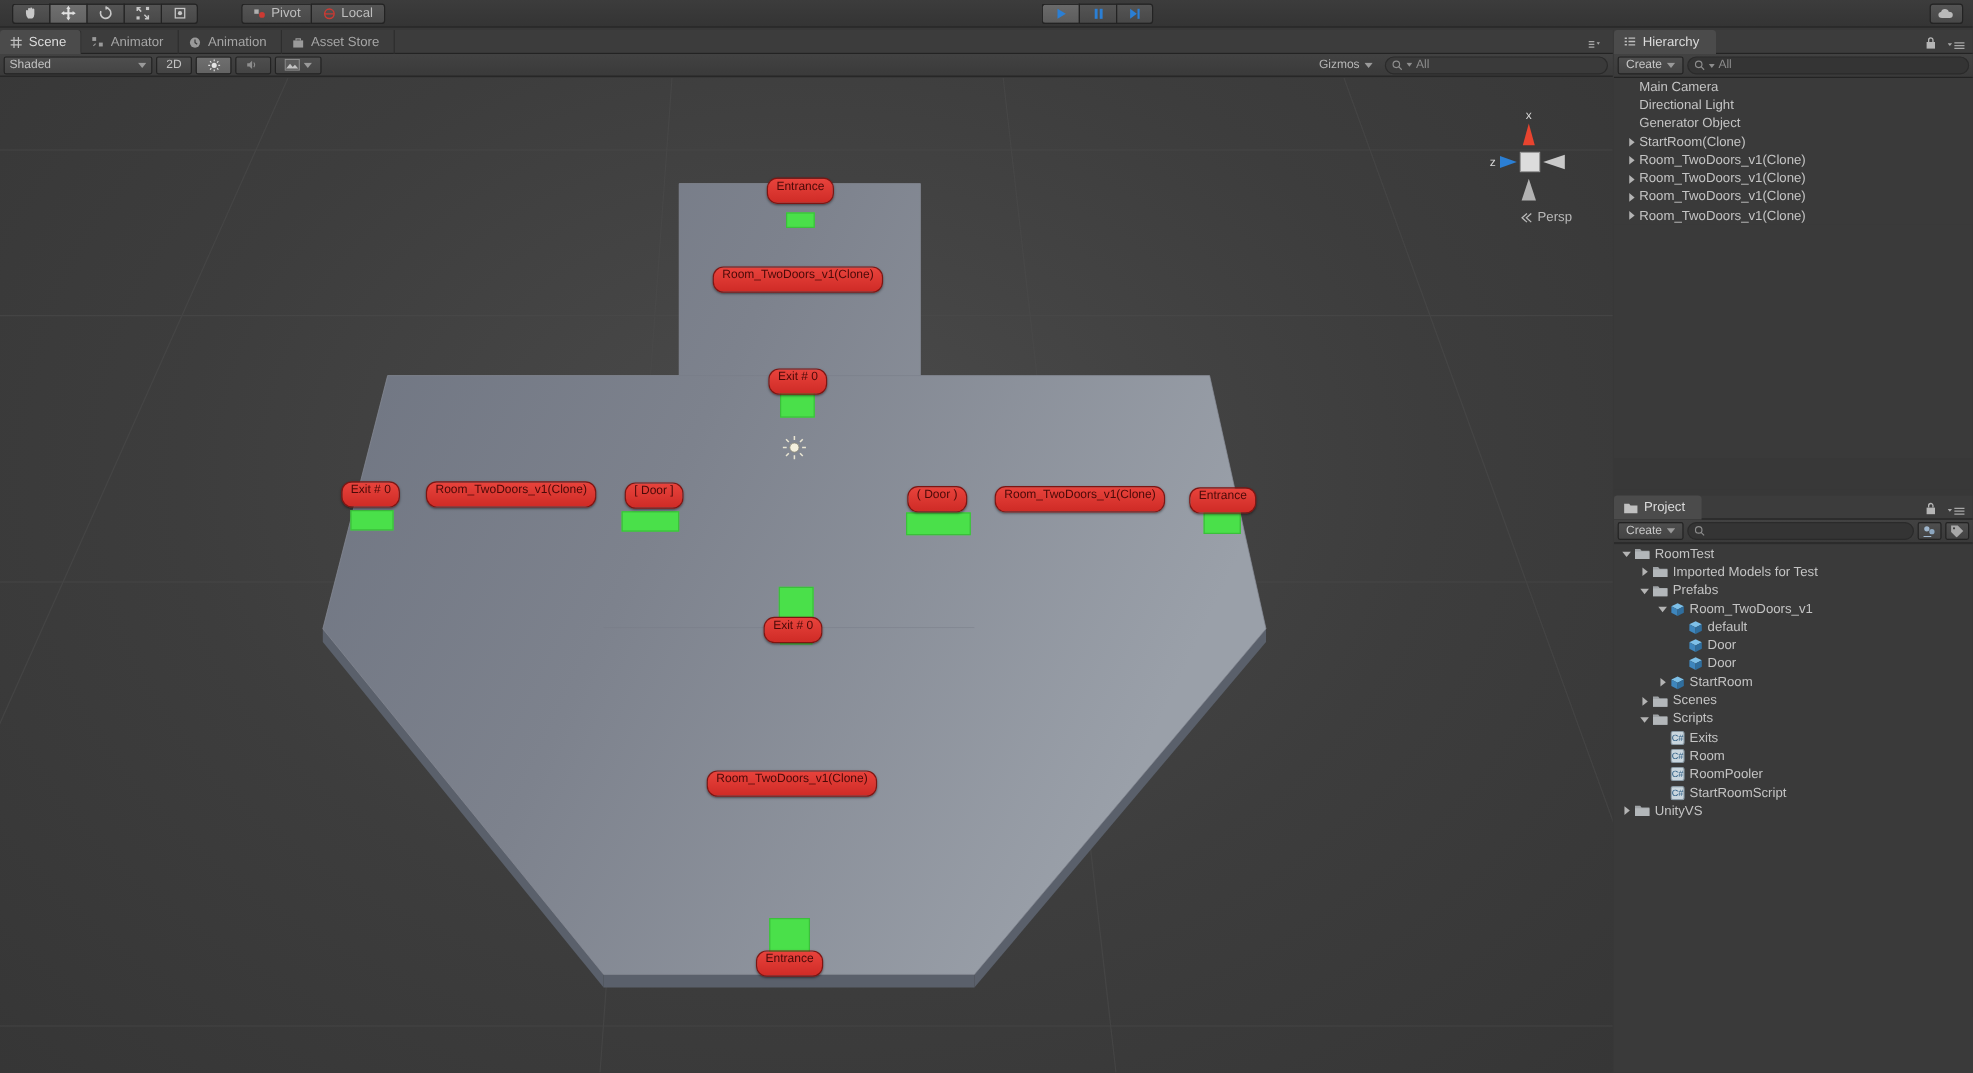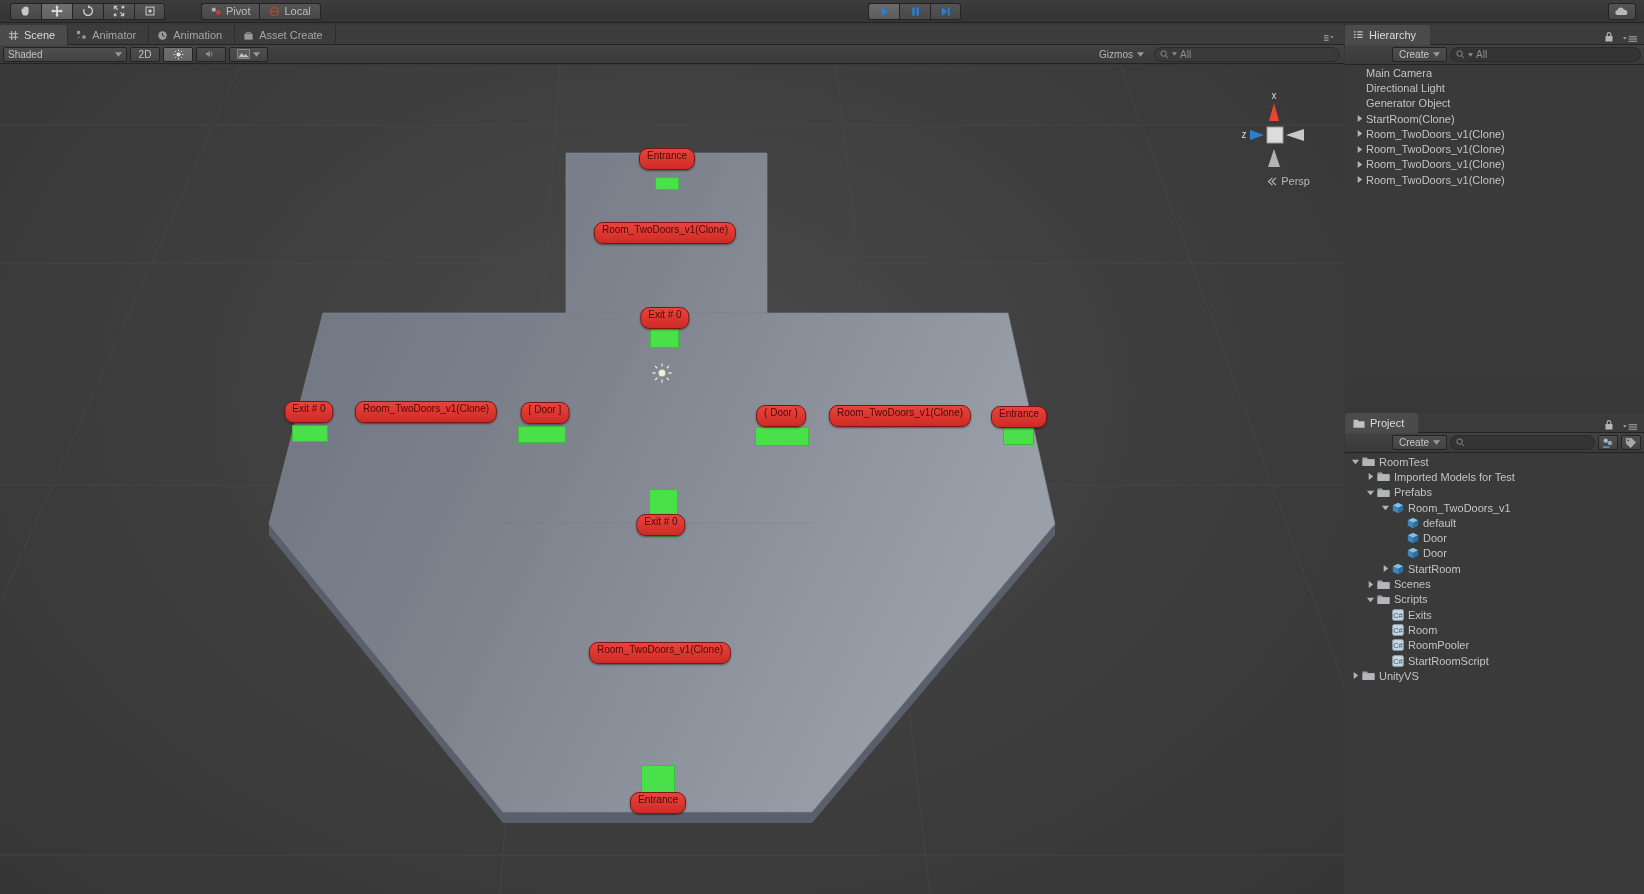--- a/index.html
+++ b/index.html
@@ -119,21 +119,21 @@
   .panel-tabbar { height:20px; background:#3c3c3c; border-bottom:1px solid #232323; position:relative; display:flex; }
   .panel-tab { height:20px; padding:0 14px 0 8px; display:flex; align-items:center; gap:5px;
     font-size:11px; color:#dcdcdc; background:#4b4b4b; border-radius:3px 3px 0 0; cursor:pointer; }
   .panel-lock { position:absolute; right:30px; top:4px; cursor:pointer; }
   .panel-menu { position:absolute; right:6px; top:5px; cursor:pointer; }
 
   .panel-toolbar { height:20px; background:linear-gradient(#424242,#3a3a3a); border-bottom:1px solid #232323;
     display:flex; align-items:center; padding: 0 3px; gap: 3px; }
   .create-btn { height:15px; padding:0 6px; background:linear-gradient(#4e4e4e,#444);
     border:1px solid #232323; border-radius:2px; color:#c8c8c8; font-size:10px;
-    display:flex; align-items:center; gap:4px; cursor:pointer;margin-left:44px; }
+    display:flex; align-items:center; gap:4px; cursor:pointer; }
   .panel-search { flex:1; height:15px; background:#343434; border:1px solid #2a2a2a; border-radius:8px;
     color:#8d8d8d; font-size:10px; display:flex; align-items:center; padding-left:5px; gap:3px; cursor:text; }
   .ptb-icon { width:20px;height:15px;background:linear-gradient(#4e4e4e,#444);border:1px solid #232323;
     border-radius:2px; display:flex;align-items:center;justify-content:center;cursor:pointer; }
 
   .tree { background:#3a3a3a; overflow:hidden; }
   .trow { height:15.3px; display:flex; align-items:center; font-size:11px; color:#c4c4c4;
     white-space:nowrap; cursor:pointer; }
   .tarrow { width:9px; height:9px; flex:none; margin-right:2px; }
   .tspace { flex:none; }
@@ -246,21 +246,21 @@
             <circle cx="6" cy="6" r="4.6" fill="#9a9a9a"></circle>
             <path d="M6 3.2V6l2 1.4" stroke="#3c3c3c" stroke-width="1.1" fill="none"></path>
           </svg>
         <span>Animation</span>
       </div>
       <div class="tab">
         <svg width="11" height="11" viewBox="0 0 12 12">
             <rect x="1.5" y="4" width="9" height="6.5" fill="#9a9a9a"></rect>
             <path d="M4 4V2.6h4V4" stroke="#9a9a9a" stroke-width="1" fill="none"></path>
           </svg>
-        <span>Asset Create</span>
+        <span>Asset Store</span>
       </div>
       <div class="tabbar-menu">
         <svg width="15" height="10" viewBox="0 0 16 10">
             <path d="M1 2.5h5M1 5h5M1 7.5h5" stroke="#a8a8a8" stroke-width="1.1"></path>
             <path d="M8 3 L11 3 L9.5 5.2Z" fill="#a8a8a8"></path>
           </svg>
       </div>
     </div>
 
     <div class="scenebar">

